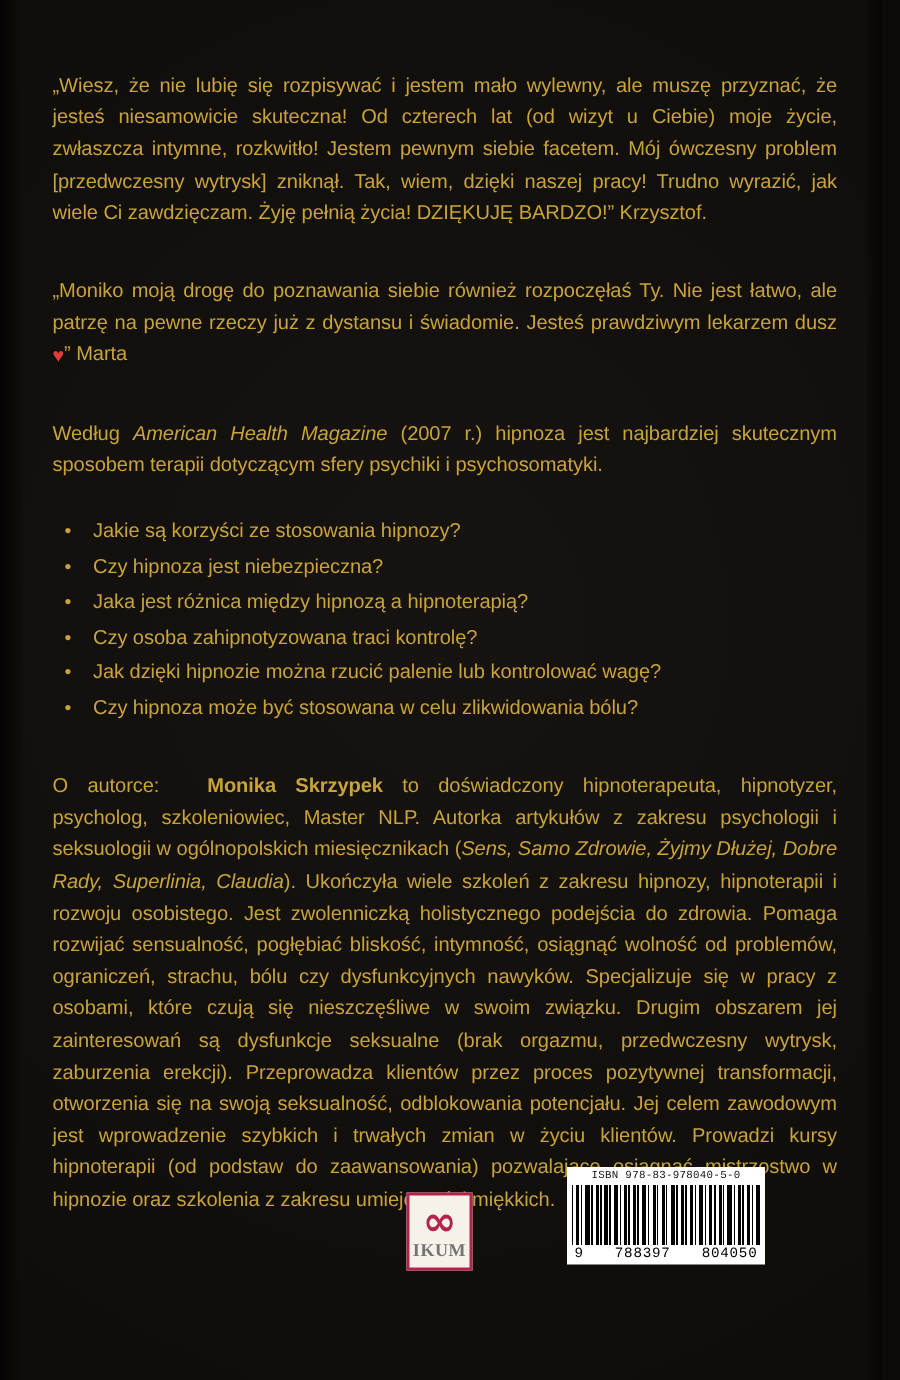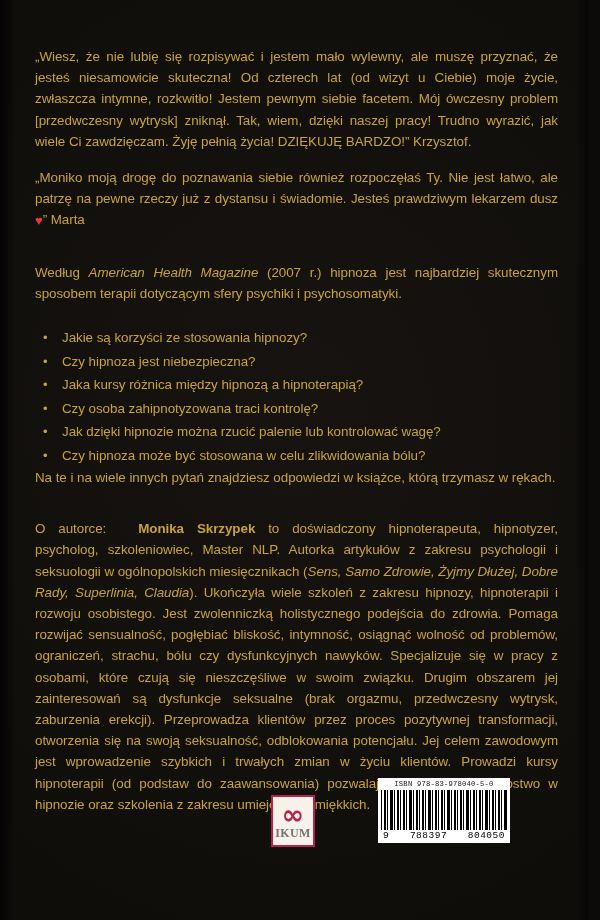--- a/index.html
+++ b/index.html
@@ -49,21 +49,21 @@
   p.body-text, li.q-item {
     font-size: 13.4px;
     line-height: 21.2px;
     color: #c9a33a;
     text-align: justify;
     text-justify: inter-word;
     letter-spacing: -0.05px;
   }
 
   .testimonial { margin-bottom: 0; }
-  .testimonial.second { margin-top: 1px; }
+  .testimonial.second { margin-top: 17px; }
 
   .gap-lg { height: 30px; }
   .gap-md { height: 22px; }
   .gap-sm { height: 14px; }
 
   ul.questions {
     list-style: none;
     margin: 0;
     padding: 0;
   }
@@ -196,37 +196,36 @@
       <li class="q-item">
         <span class="bullet">•</span>
         <span>Jakie są korzyści ze stosowania hipnozy?</span>
       </li>
       <li class="q-item">
         <span class="bullet">•</span>
         <span>Czy hipnoza jest niebezpieczna?</span>
       </li>
       <li class="q-item">
         <span class="bullet">•</span>
-        <span>Jaka kursy różnica między hipnozą a hipnoterapią?</span>
+        <span>Jaka jest różnica między hipnozą a hipnoterapią?</span>
       </li>
       <li class="q-item">
         <span class="bullet">•</span>
         <span>Czy osoba zahipnotyzowana traci kontrolę?</span>
       </li>
       <li class="q-item">
         <span class="bullet">•</span>
         <span>Jak dzięki hipnozie można rzucić palenie lub kontrolować wagę?</span>
       </li>
       <li class="q-item">
         <span class="bullet">•</span>
         <span>Czy hipnoza może być stosowana w celu zlikwidowania bólu?</span>
       </li>
     </ul>
 
-    <p class="body-text">Na te i na wiele innych pytań znajdziesz odpowiedzi w książce, którą trzymasz w rękach.</p>
 
     <div class="gap-lg"></div>
 
     <p class="body-text"><span>O autorce: </span><strong class="bold">Monika Skrzypek</strong><span> to doświadczony hipnoterapeuta, hipnotyzer, psycholog, szkoleniowiec, Master NLP. Autorka artykułów z zakresu psychologii i seksuologii w ogólnopolskich miesięcznikach (</span><em class="ital">Sens, Samo Zdrowie, Żyjmy Dłużej, Dobre Rady, Superlinia, Claudia</em><span>). Ukończyła wiele szkoleń z zakresu hipnozy, hipnoterapii i rozwoju osobistego. Jest zwolenniczką holistycznego podejścia do zdrowia. Pomaga rozwijać sensualność, pogłębiać bliskość, intymność, osiągnąć wolność od problemów, ograniczeń, strachu, bólu czy dysfunkcyjnych nawyków.  Specjalizuje się w pracy z osobami, które czują się nieszczęśliwe w swoim związku. Drugim obszarem jej zainteresowań są dysfunkcje seksualne (brak orgazmu, przedwczesny wytrysk, zaburzenia erekcji). Przeprowadza klientów przez proces pozytywnej transformacji, otworzenia się na swoją seksualność, odblokowania potencjału. Jej celem zawodowym jest wprowadzenie szybkich i trwałych zmian w życiu klientów. Prowadzi kursy hipnoterapii (od podstaw do zaawansowania) pozwalające osiągnąć mistrzostwo w hipnozie oraz szkolenia z zakresu umiejętności miękkich.</span></p>
 
   </div>
 
   <div class="bottom">
 
     <div class="logo-box">

